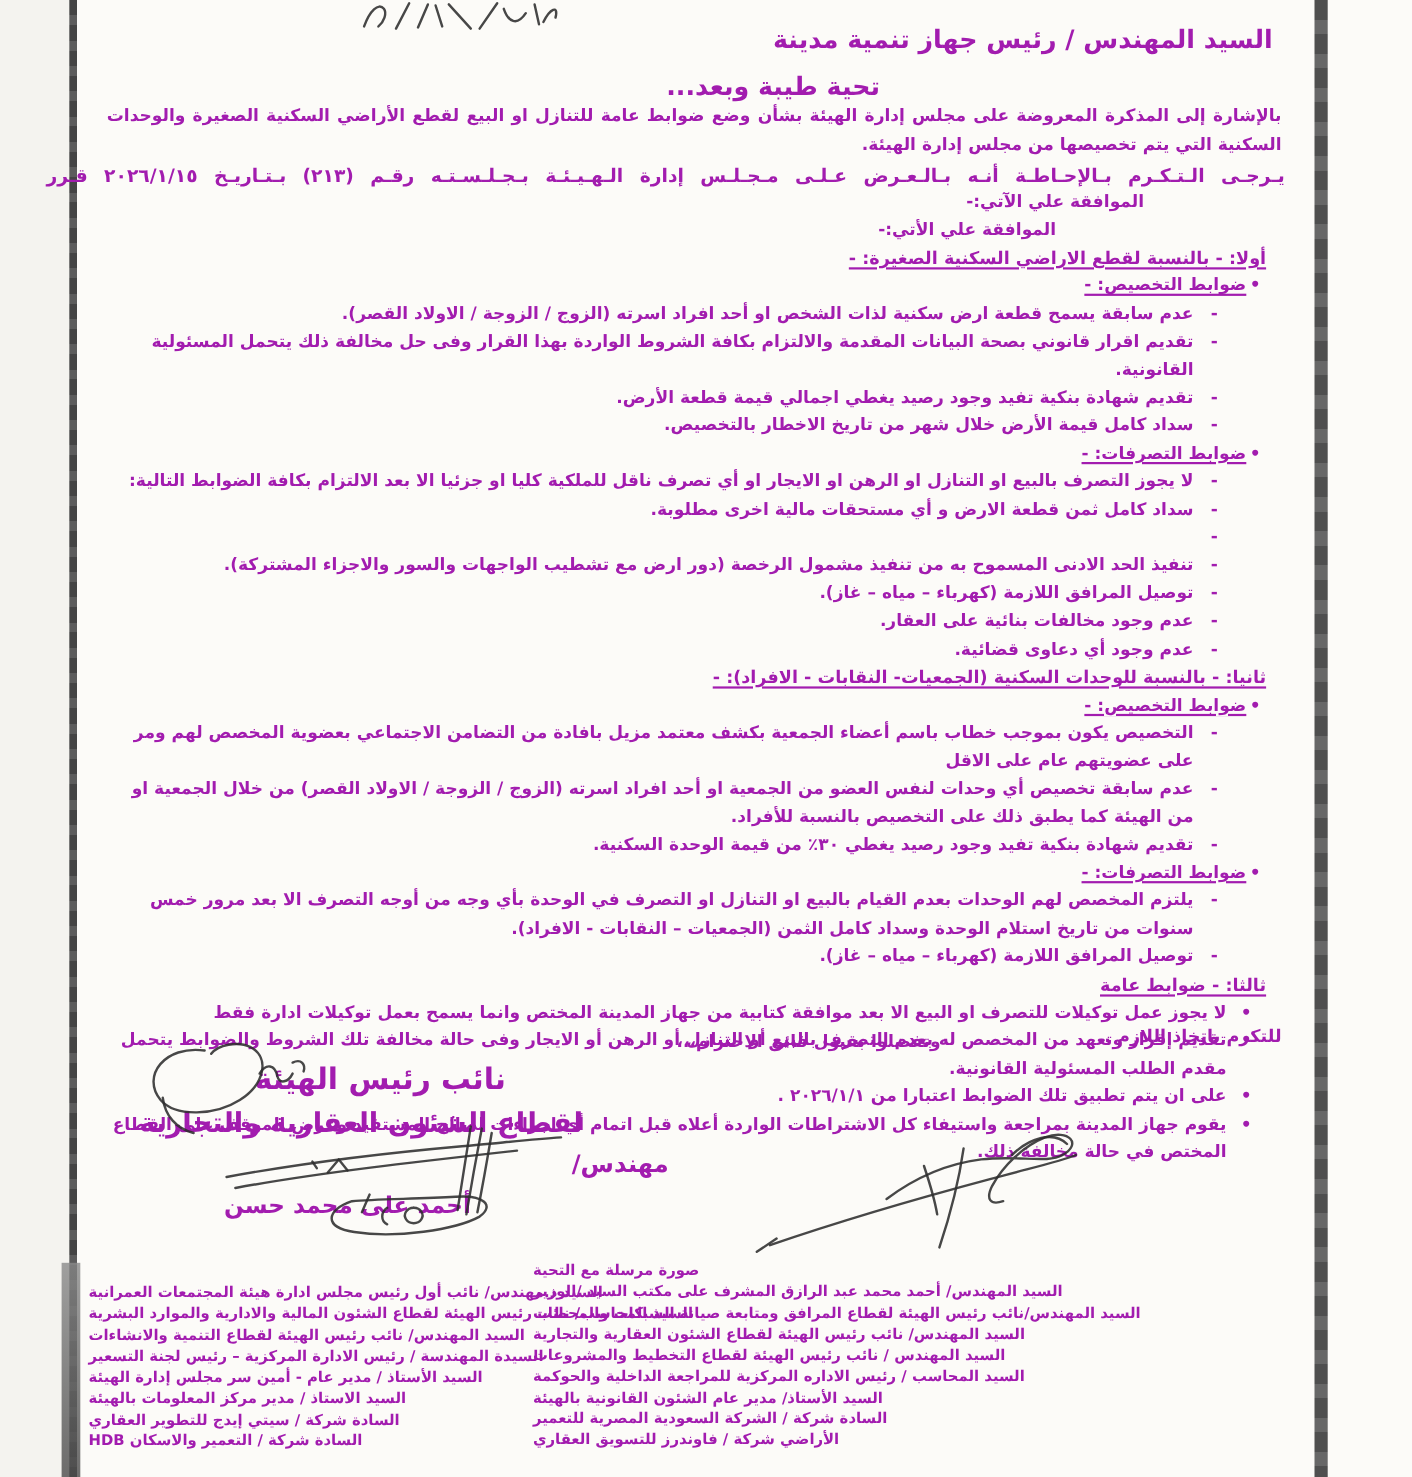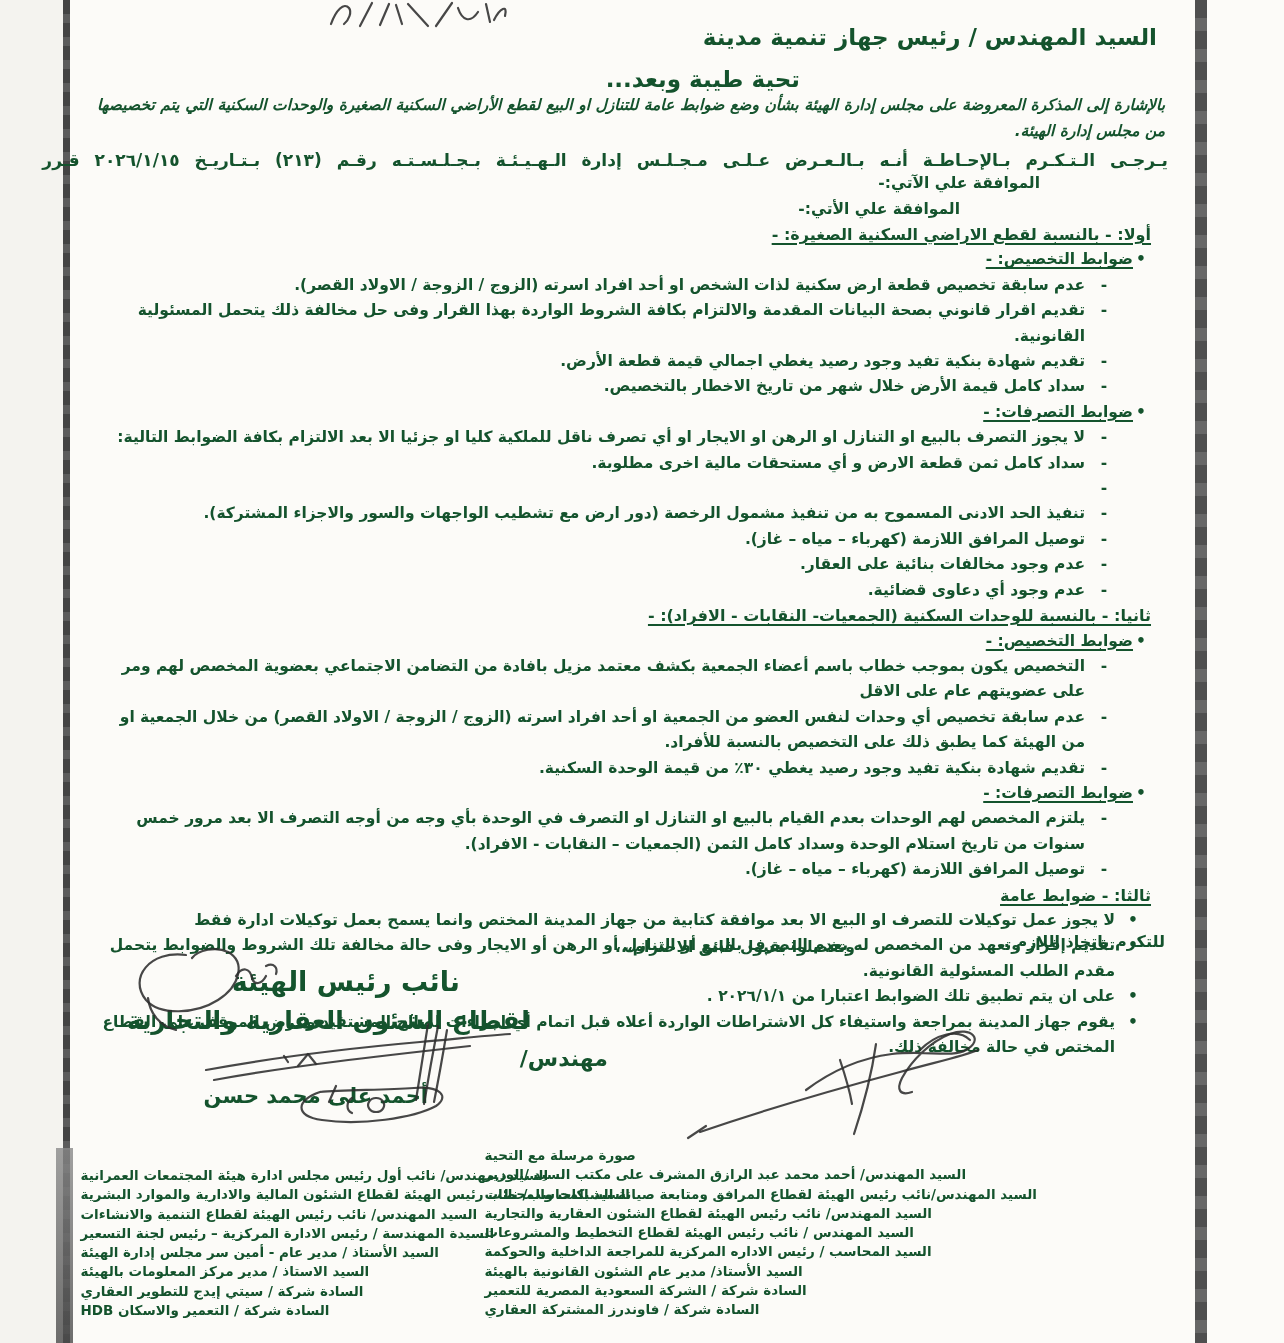--- a/index.html
+++ b/index.html
@@ -1,33 +1,33 @@
 <!DOCTYPE html>
 <html lang="ar" dir="rtl"><head>
 <meta charset="utf-8">
 <style>
   html,body{margin:0;padding:0;background:#d9d9d9;}
   .page{
     position:relative;width:1284px;height:1343px;margin:0 auto;
-    background:#fcfbf8;overflow:hidden;color:#14532d;direction:rtl;
+    background:#fcfbf8;overflow:hidden;color:#a21caf;direction:rtl;
     font-family:"DejaVu Sans","Liberation Sans",sans-serif;font-weight:700;
   }
   
   .edge-left-strip{position:absolute;left:0;top:0;width:63px;height:100%;background:#f4f3ef;}
   .border-left{position:absolute;left:63px;top:0;width:7px;height:100%;
     background:repeating-linear-gradient(180deg,#444 0 14px,#5c5c5c 14px 23px);}
   .border-left-smudge{position:absolute;left:56px;top:1148px;width:17px;height:195px;
     background:linear-gradient(180deg,#8a8a8a,#4a4a4a);opacity:.8;}
   .border-right{position:absolute;left:1195px;top:0;width:12px;height:100%;
     background:repeating-linear-gradient(180deg,#4f4f4f 0 18px,#676767 18px 31px);}
   .abs{position:absolute;white-space:nowrap;}
   .title{top:24px;right:127px;font-size:23px;}
   .greeting{top:66px;right:484px;font-size:23px;}
   .para{position:absolute;white-space:normal;text-align:justify;font-size:15.5px;line-height:26px;}
-  .para1{top:92px;right:119px;width:1068px;font-style:italic;}
+  .para1{top:92px;right:119px;width:1068px;}
   .para2{top:147px;right:116px;width:1074px;font-size:17px;word-spacing:9px;white-space:nowrap;}
   .approv1{top:174px;right:244px;font-size:15.5px;}
   .approv2{top:200px;right:324px;font-size:15.5px;}
   .body{position:absolute;top:222px;right:99px;width:1086px;font-size:15.5px;line-height:25.4px;}
   .u{text-decoration:underline;text-underline-offset:3px;text-decoration-thickness:1.5px;}
   .sec-h{margin-right:34px;font-size:16px;}
   .row{display:flex;align-items:flex-start;}
   .row .mark{flex:none;width:16px;text-align:center;}
   .sub{margin-right:36px;}
   .item-d{margin-right:74px;}
@@ -68,21 +68,21 @@
   <div class="body">
 
     <div class="sec-h u">أولا: - بالنسبة لقطع الاراضي السكنية الصغيرة: -</div>
 
     <div class="row sub">
       <span class="mark">•</span>
       <span class="u">ضوابط التخصيص: -</span>
     </div>
     <div class="row item-d">
       <span class="mark">-</span>
-      <span>عدم سابقة تخصيص قطعة ارض سكنية لذات الشخص او أحد افراد اسرته (الزوج / الزوجة / الاولاد القصر).</span>
+      <span>عدم سابقة يسمح قطعة ارض سكنية لذات الشخص او أحد افراد اسرته (الزوج / الزوجة / الاولاد القصر).</span>
     </div>
     <div class="row item-d">
       <span class="mark">-</span>
       <span>تقديم اقرار قانوني بصحة البيانات المقدمة والالتزام بكافة الشروط الواردة بهذا القرار وفى حل مخالفة ذلك يتحمل المسئولية القانونية.</span>
     </div>
     <div class="row item-d">
       <span class="mark">-</span>
       <span>تقديم شهادة بنكية تفيد وجود رصيد يغطي اجمالي قيمة قطعة الأرض.</span>
     </div>
     <div class="row item-d">
@@ -184,21 +184,21 @@
 
   <div class="cc cc-right">
     <div>صورة مرسلة مع التحية</div>
     <div>السيد المهندس/ أحمد محمد عبد الرازق المشرف على مكتب السيد /الوزير</div>
     <div>السيد المهندس/نائب رئيس الهيئة لقطاع المرافق ومتابعة صيانة الشبكات والمحطات</div>
     <div>السيد المهندس/ نائب رئيس الهيئة لقطاع الشئون العقارية والتجارية</div>
     <div>السيد المهندس / نائب رئيس الهيئة لقطاع التخطيط والمشروعات</div>
     <div>السيد المحاسب / رئيس الاداره المركزية للمراجعة الداخلية والحوكمة</div>
     <div>السيد الأستاذ/ مدير عام الشئون القانونية بالهيئة</div>
     <div>السادة شركة / الشركة السعودية المصرية للتعمير</div>
-    <div>السادة شركة / فاوندرز المشتركة العقاري</div>
+    <div>الأراضي شركة / فاوندرز للتسويق العقاري</div>
   </div>
 
   <div class="cc cc-left">
     <div>السيد د.مهندس/ نائب أول رئيس مجلس ادارة هيئة المجتمعات العمرانية</div>
     <div>السيد المحاسب/ نائب رئيس الهيئة لقطاع الشئون المالية والادارية والموارد البشرية</div>
     <div>السيد المهندس/ نائب رئيس الهيئة لقطاع التنمية والانشاءات</div>
     <div>السيدة المهندسة / رئيس الادارة المركزية – رئيس لجنة التسعير</div>
     <div>السيد الأستاذ / مدير عام - أمين سر مجلس إدارة الهيئة</div>
     <div>السيد الاستاذ / مدير مركز المعلومات بالهيئة</div>
     <div>السادة شركة / سيتي إيدج للتطوير العقاري</div>

